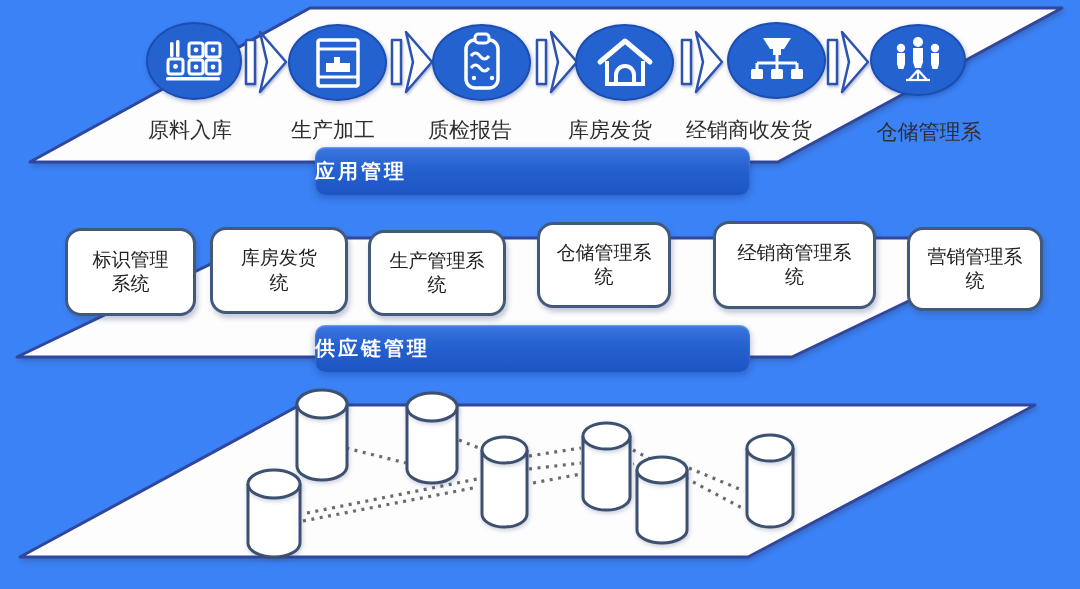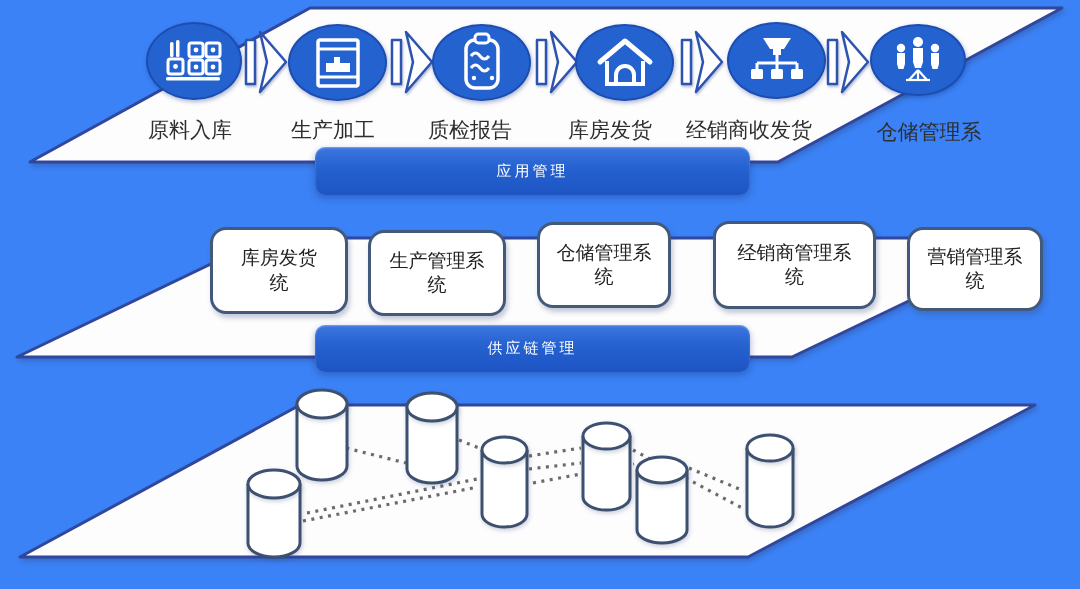--- a/index.html
+++ b/index.html
@@ -12,23 +12,23 @@
   .layer-svg{position:absolute;left:0;top:0;z-index:0;}
   .plane{fill:#fdfdfe;stroke:#31479c;stroke-width:3;stroke-linejoin:round;
          filter:drop-shadow(2px 3px 2px rgba(50,70,130,.35));}
   .cyl{fill:#ffffff;stroke:#3d5070;stroke-width:3;
        filter:drop-shadow(1px 2px 2px rgba(50,70,110,.25));}
   .dotline{stroke:#414141;stroke-width:3.2;stroke-dasharray:3 5.5;opacity:.78;fill:none;}
   .flow-arrow{fill:#ffffff;stroke:#2d53b0;stroke-width:2.5;stroke-linejoin:round;
               filter:drop-shadow(1px 2px 1px rgba(40,60,120,.3));}
 
   .banner{
-    position:absolute;z-index:3;display:flex;align-items:center;justify-content:center;
+    position:absolute;z-index:3;display:flex;align-items:center;justify-content:flex-start;
     background:linear-gradient(180deg,#3b76e0 0%,#2561cf 45%,#1d54c4 100%);
-    border-radius:10px;color:#fff;font-weight:normal;font-size:15px;letter-spacing:3px;
+    border-radius:10px;color:#fff;font-weight:bold;font-size:20px;letter-spacing:3px;
     box-shadow:0 3px 7px rgba(25,55,130,.4), inset 0 1px 2px rgba(255,255,255,.35);
   }
   .flow-icon{
     position:absolute;z-index:2;border-radius:50%;
     background:#2463cf;border:2px solid #1b4db3;
     display:flex;align-items:center;justify-content:center;
     box-shadow:1px 2px 4px rgba(20,50,120,.35);
   }
   .step-label{
     position:absolute;z-index:2;text-align:center;
@@ -202,20 +202,24 @@
   <div class="step-label" style="left:263px;top:116px;width:140px">生产加工</div>
   <div class="step-label" style="left:400px;top:116px;width:140px">质检报告</div>
   <div class="step-label" style="left:659px;top:116px;width:180px">经销商收发货</div>
   <div class="step-label" style="left:540px;top:116px;width:140px">库房发货</div>
   <div class="step-label" style="left:849px;top:118px;width:160px">仓储管理系</div>
 
   <div class="banner" style="left:315px;top:147px;width:435px;height:48px">
     <span>应用管理</span>
   </div>
 
+  <div class="sysbox" style="left:65px;top:228px;width:125px;height:82px">
+    <span>标识管理</span>
+    <span>系统</span>
+  </div>
   <div class="sysbox" style="left:210px;top:227px;width:132px;height:81px">
     <span>库房发货</span>
     <span>统</span>
   </div>
   <div class="sysbox" style="left:368px;top:230px;width:132px;height:80px">
     <span>生产管理系</span>
     <span>统</span>
   </div>
   <div class="sysbox" style="left:537px;top:222px;width:128px;height:80px">
     <span>仓储管理系</span>

